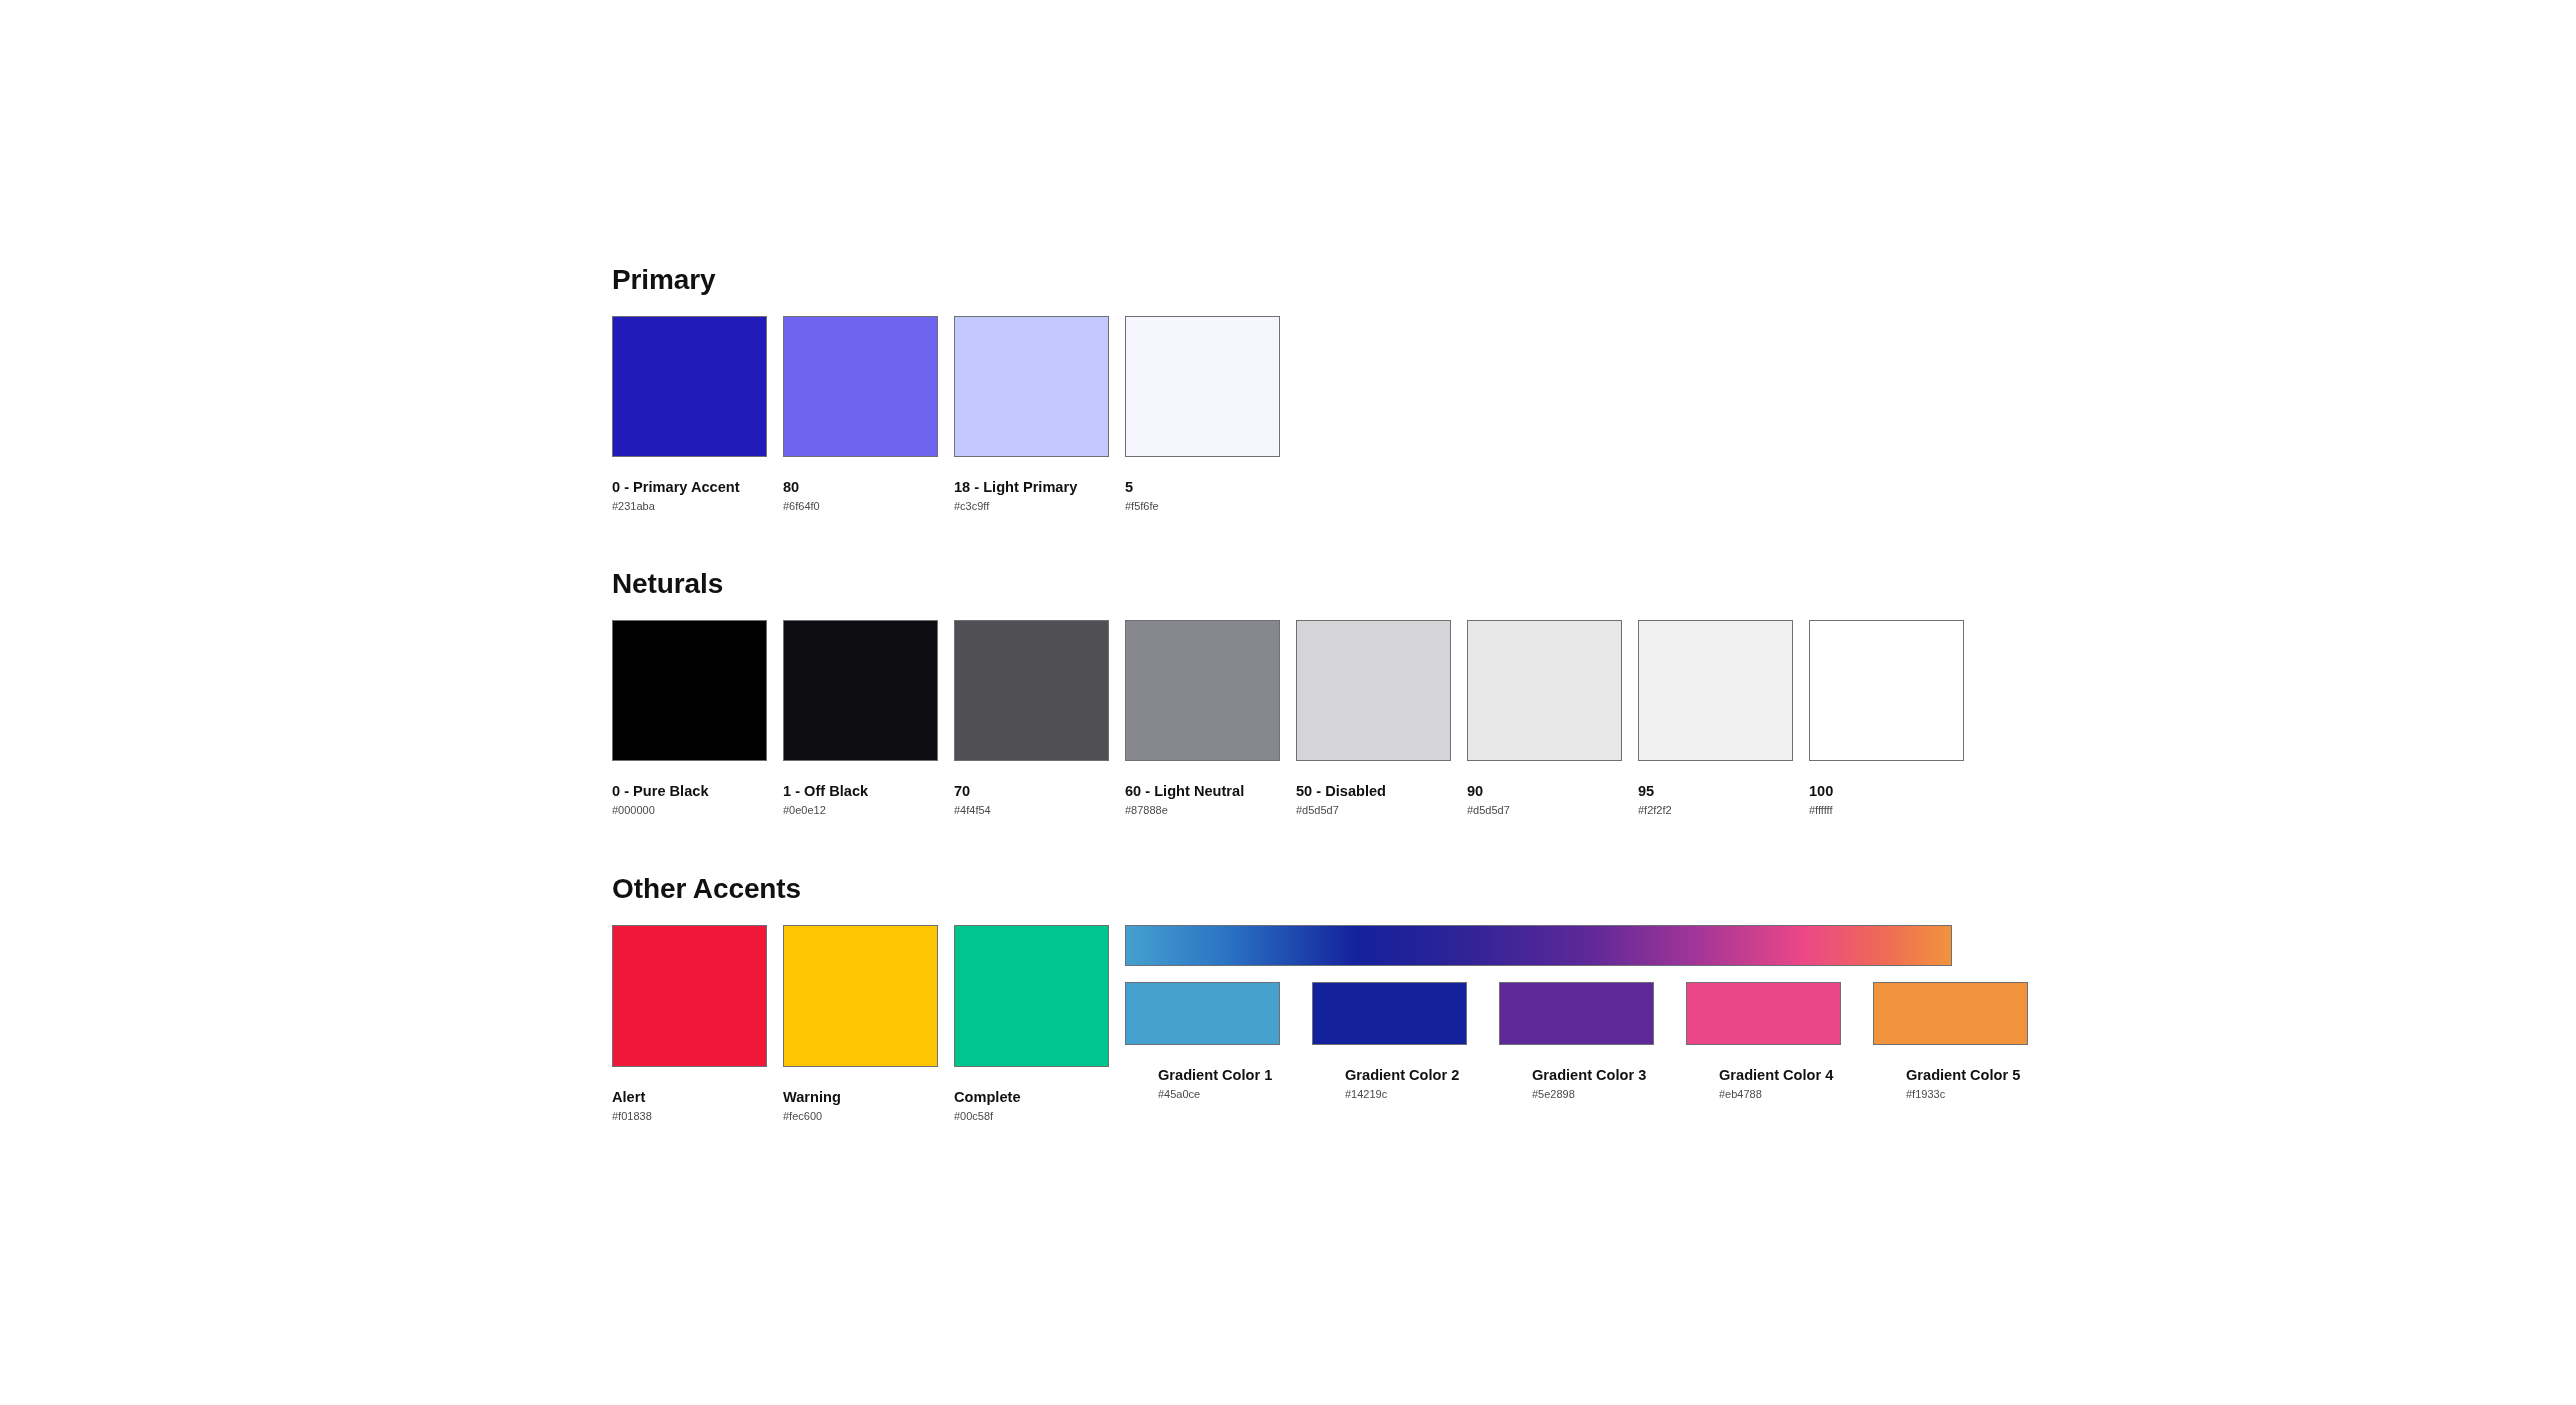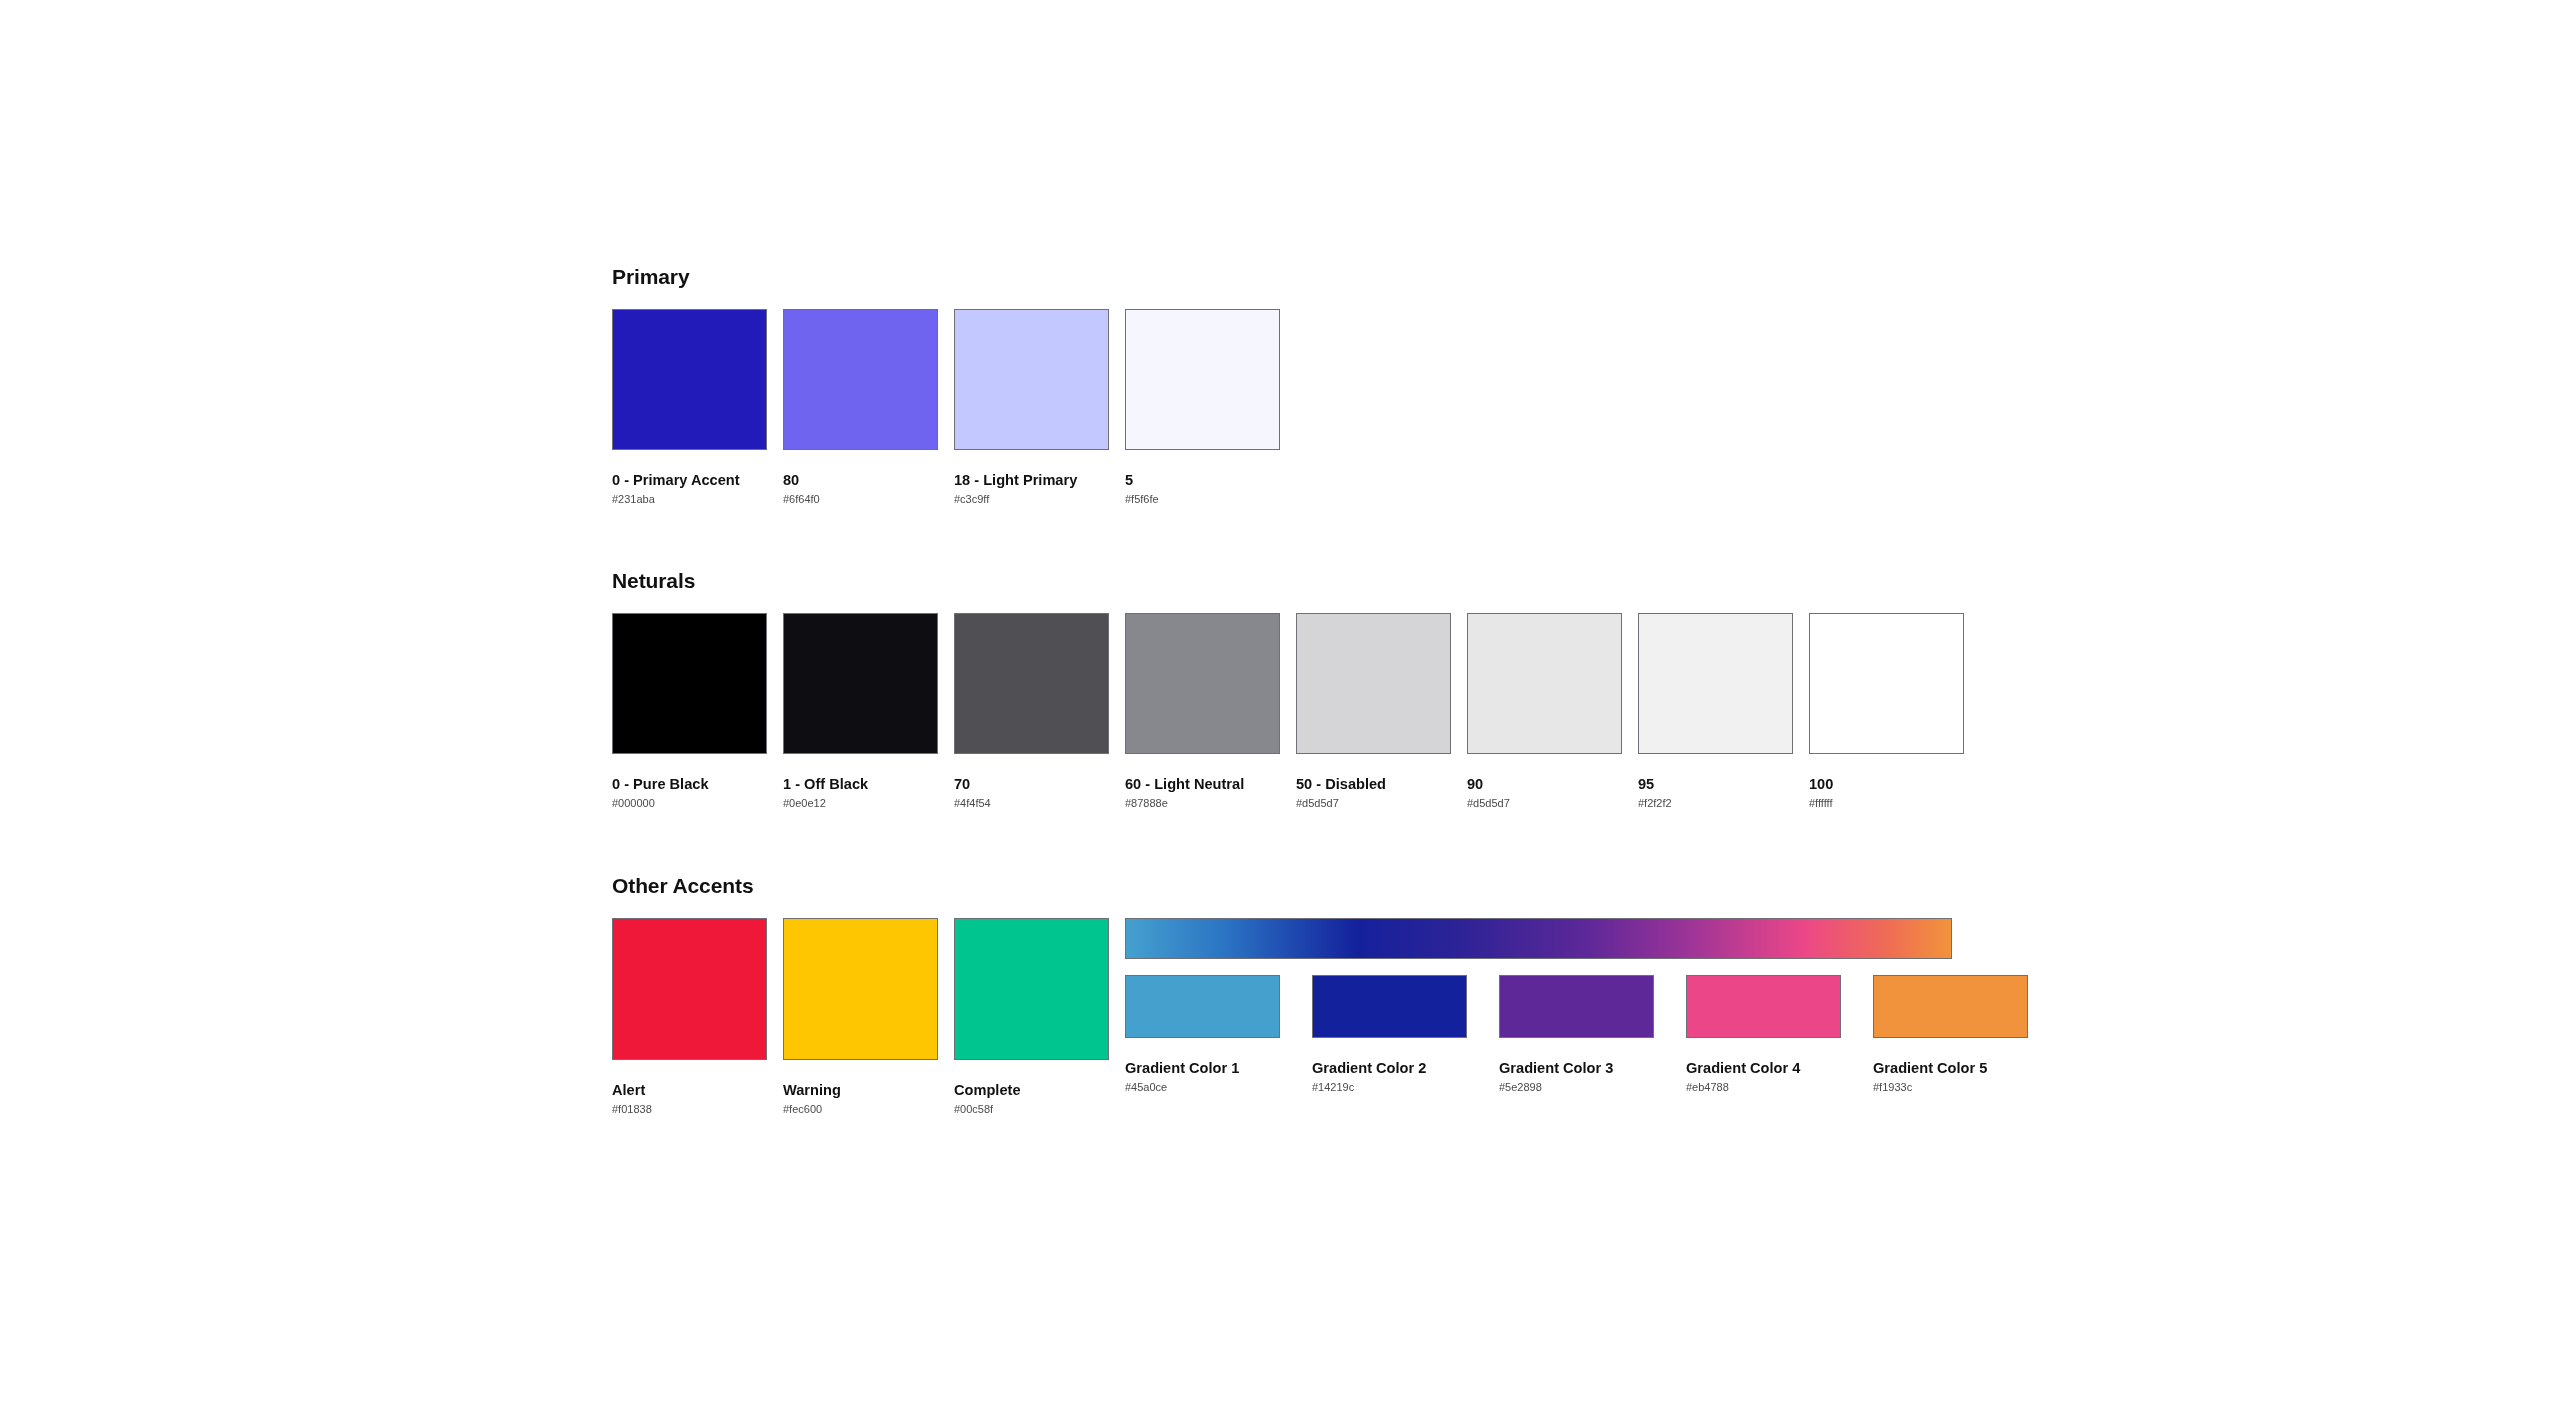--- a/index.html
+++ b/index.html
@@ -22,21 +22,21 @@
     top: 266px;
     width: 1358px;
   }
 
   .section {
     position: relative;
   }
   .section + .section { margin-top: 0; }
 
   .section-title {
-    font-size: 21px;
+    font-size: 28px;
     font-weight: 700;
     color: #111111;
     letter-spacing: -0.1px;
     line-height: 1;
     margin: 0;
     padding: 0;
   }
 
   
   .swatch-row {
@@ -118,21 +118,21 @@
     margin-right: 32px;
     flex: 0 0 auto;
   }
   .gradient-cell:last-child { margin-right: 0; }
   .gradient-chip {
     width: 155px;
     height: 63px;
     box-sizing: border-box;
     border: 1.2px solid #6f7076;
   }
-  .gradient-cell .swatch-meta { margin-top: 22px; }
+  .gradient-cell .swatch-meta { margin-top: 22px; margin-left: 33px; }
 </style>
 </head>
 <body>
 
 <div class="palette-page">
 
   <section id="primary-section" class="section">
     <h2 class="section-title">Primary</h2>
     <div class="swatch-row">
 

